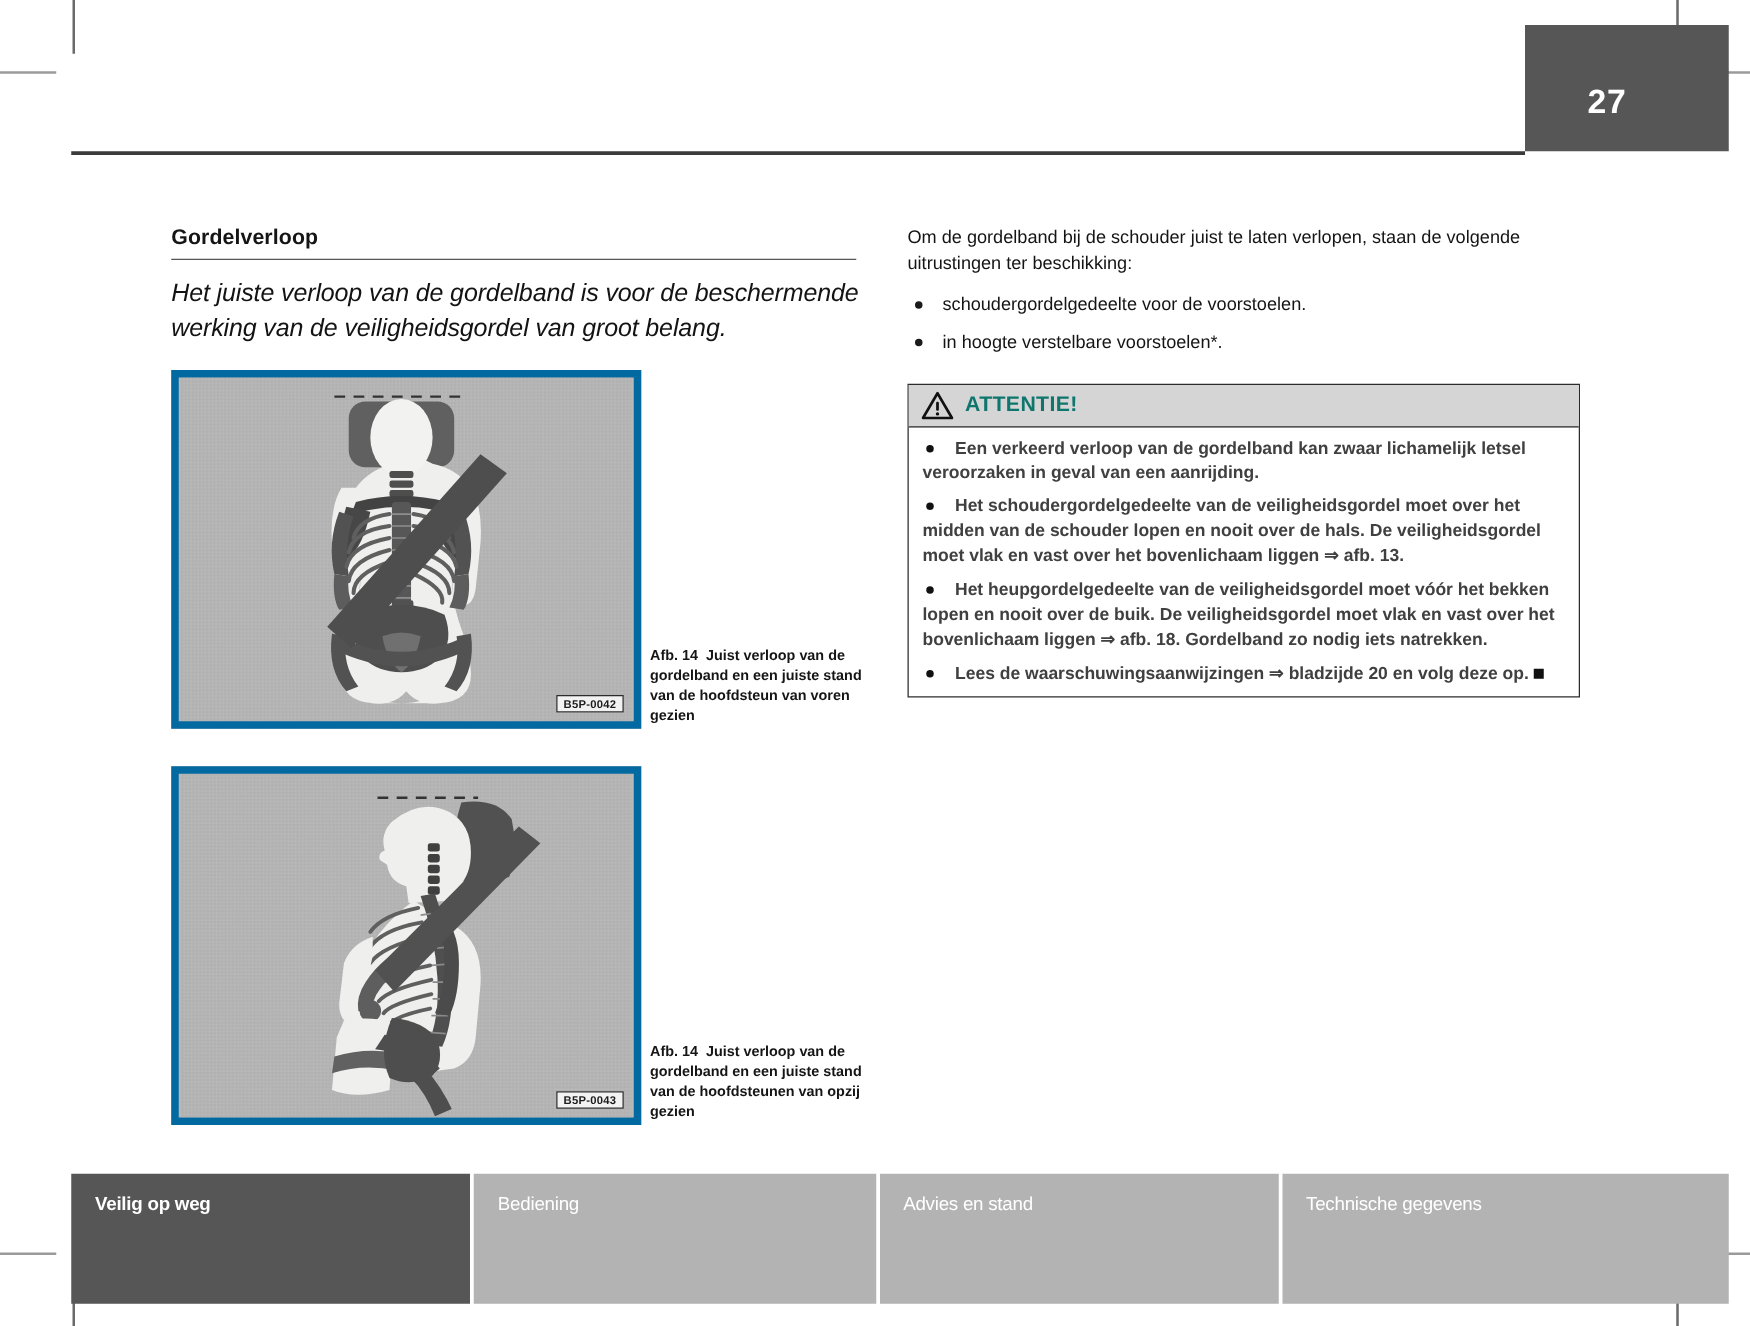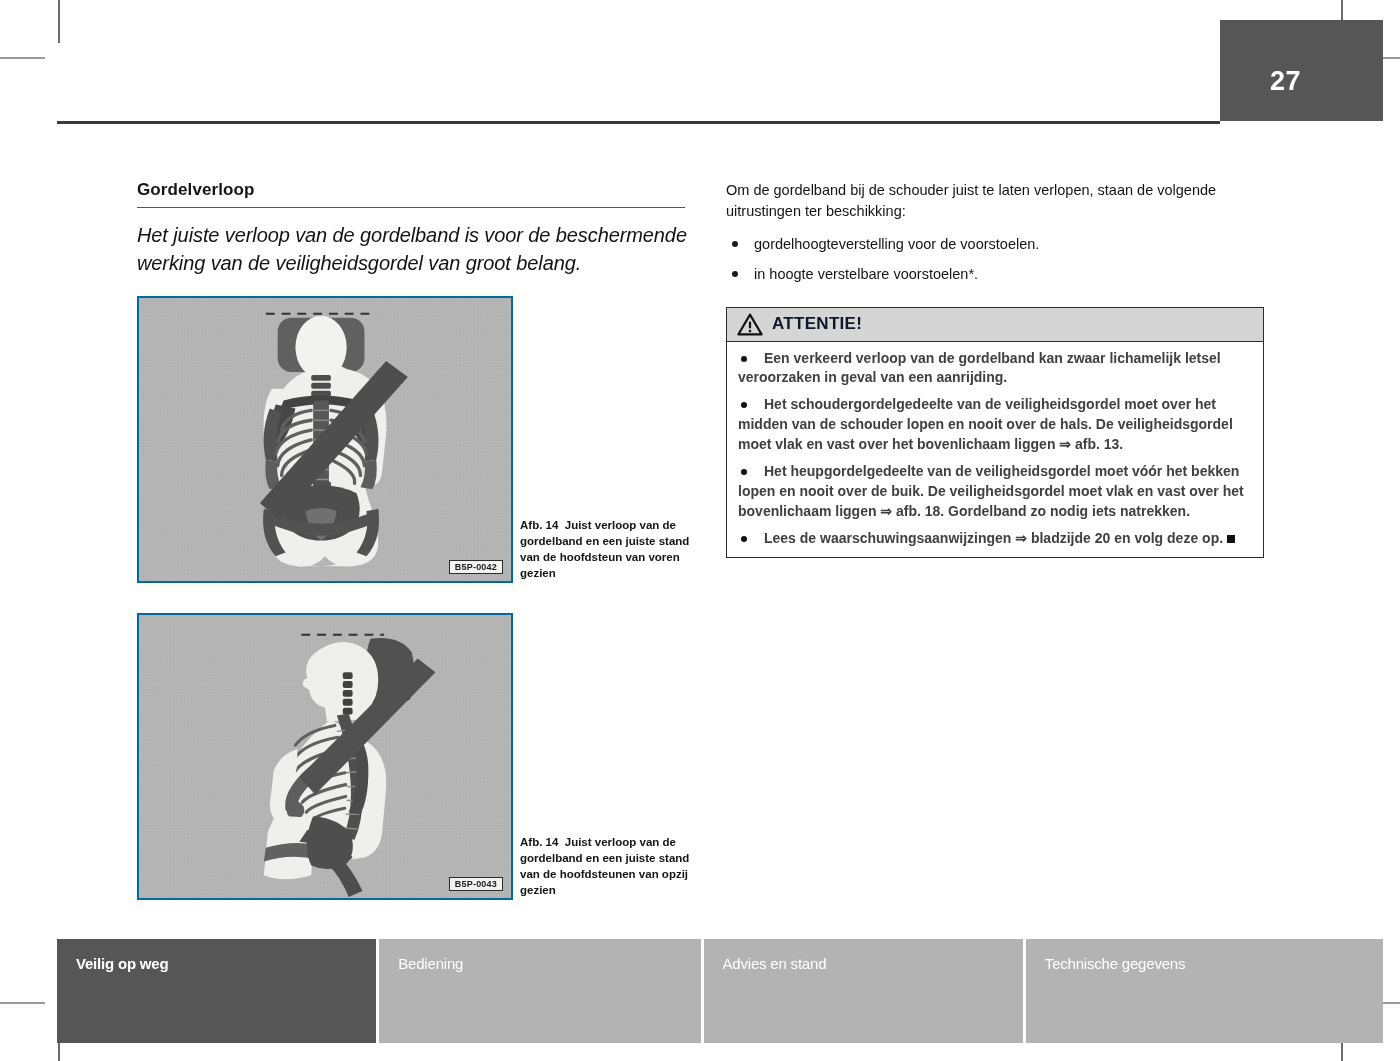--- a/index.html
+++ b/index.html
@@ -97,21 +97,21 @@
   }
 
   
   .figure-wrap { position: absolute; }
   .figure-wrap.fig13 { left: 137px; top: 296px; }
   .figure-wrap.fig14 { left: 137px; top: 613px; }
 
   .figure-frame {
     width: 376px;
     height: 287px;
-    border: 2px solid #0369a1;
+    border: 6px solid #0369a1;
     box-sizing: border-box;
     background: #b8b8b8;
     position: relative;
     overflow: hidden;
   }
   .figure-frame svg { display: block; width: 100%; height: 100%; }
   .image-code {
     position: absolute;
     right: 8px;
     bottom: 7px;
@@ -186,21 +186,21 @@
   }
   .warning-header .warn-triangle {
     width: 26px;
     height: 23px;
     flex: 0 0 auto;
   }
   .warning-title {
     font-size: 17px;
     font-weight: 700;
     letter-spacing: 0.3px;
-    color: #0f172a;
+    color: #0f766e;
   }
   .warning-body {
     padding: 7px 11px 7px 11px;
   }
   .warning-body ul {
     list-style: none;
     margin: 0;
     padding: 0;
   }
   .warning-body li {
@@ -450,21 +450,21 @@
     <span class="cap-num">Afb. 14</span>&nbsp;&nbsp;<span>Juist verloop van de gordelband en een juiste stand van de hoofdsteunen van opzij gezien</span>
   </div>
 </div>
 
 <div class="column-right">
   <p class="intro-paragraph">Om de gordelband bij de schouder juist te laten verlopen, staan de volgende uitrustingen ter beschikking:</p>
 
   <ul class="bullet-list">
     <li>
       <span class="bullet-dot"></span>
-      <span>gordelhoogteverstelling voor de voorstoelen.</span>
+      <span>schoudergordelgedeelte voor de voorstoelen.</span>
     </li>
     <li>
       <span class="bullet-dot"></span>
       <span>in hoogte verstelbare voorstoelen*.</span>
     </li>
   </ul>
 
   <div class="warning-box">
     <div class="warning-header">
       <svg class="warn-triangle" viewBox="0 0 26 23">

